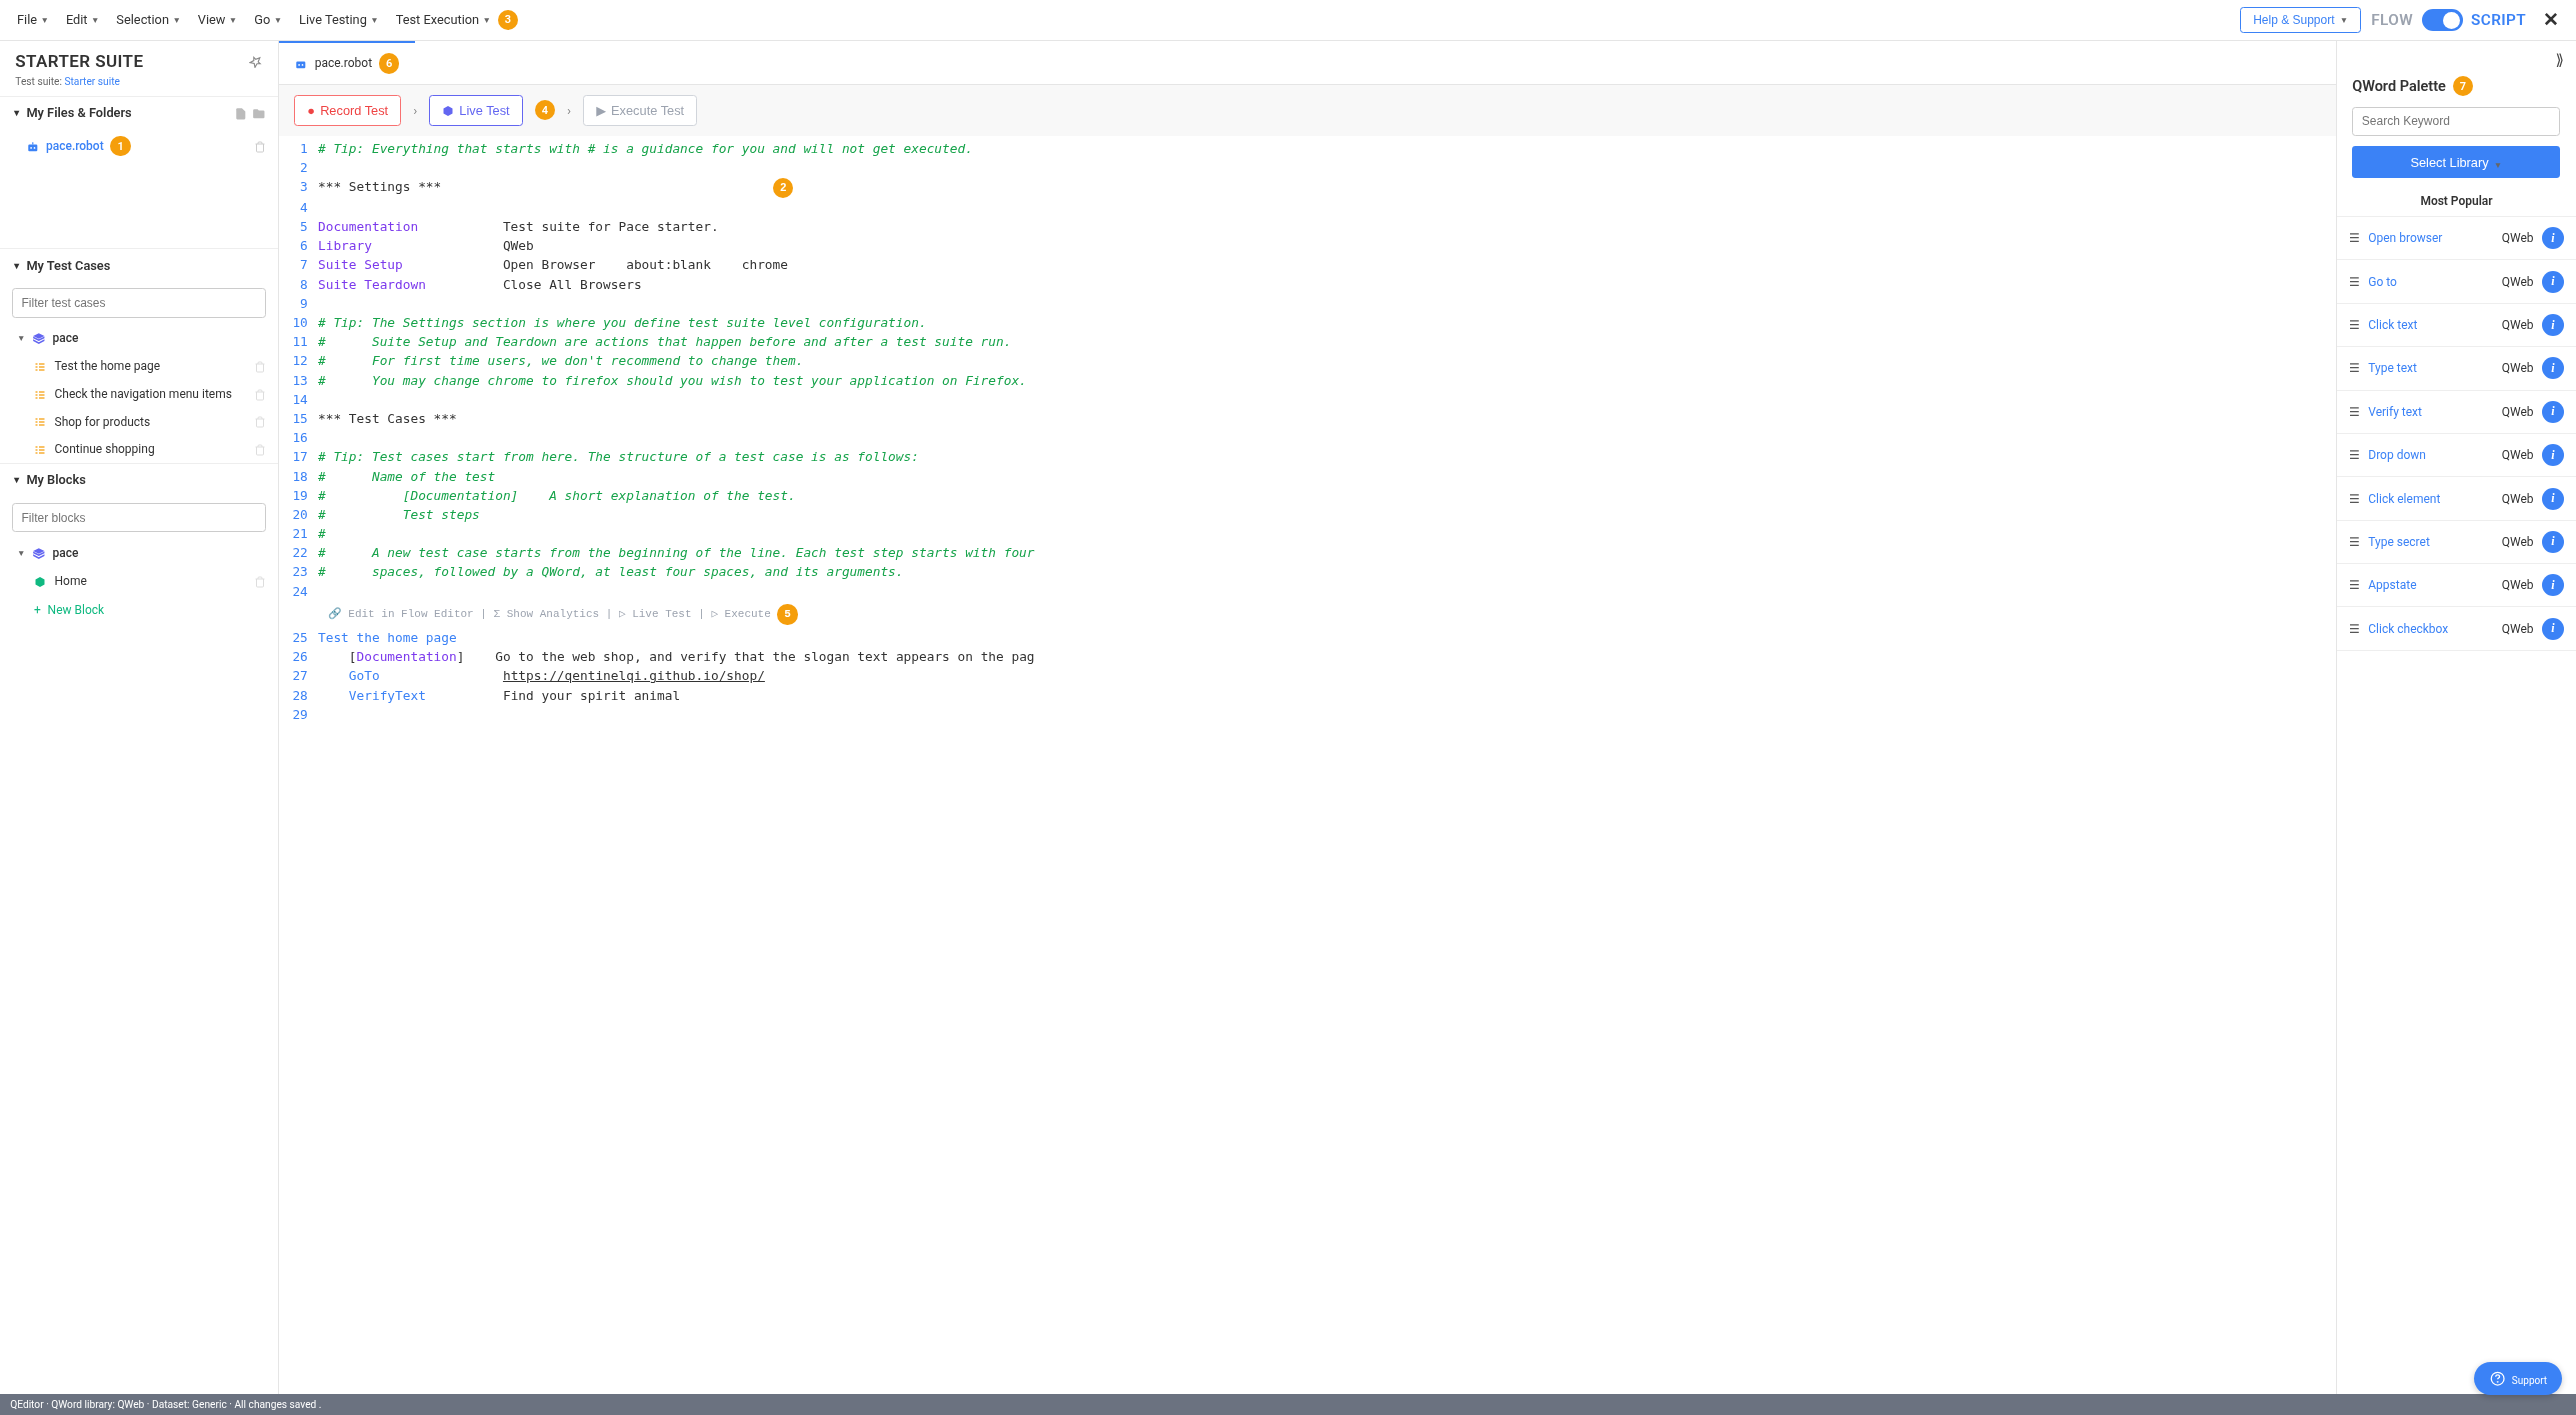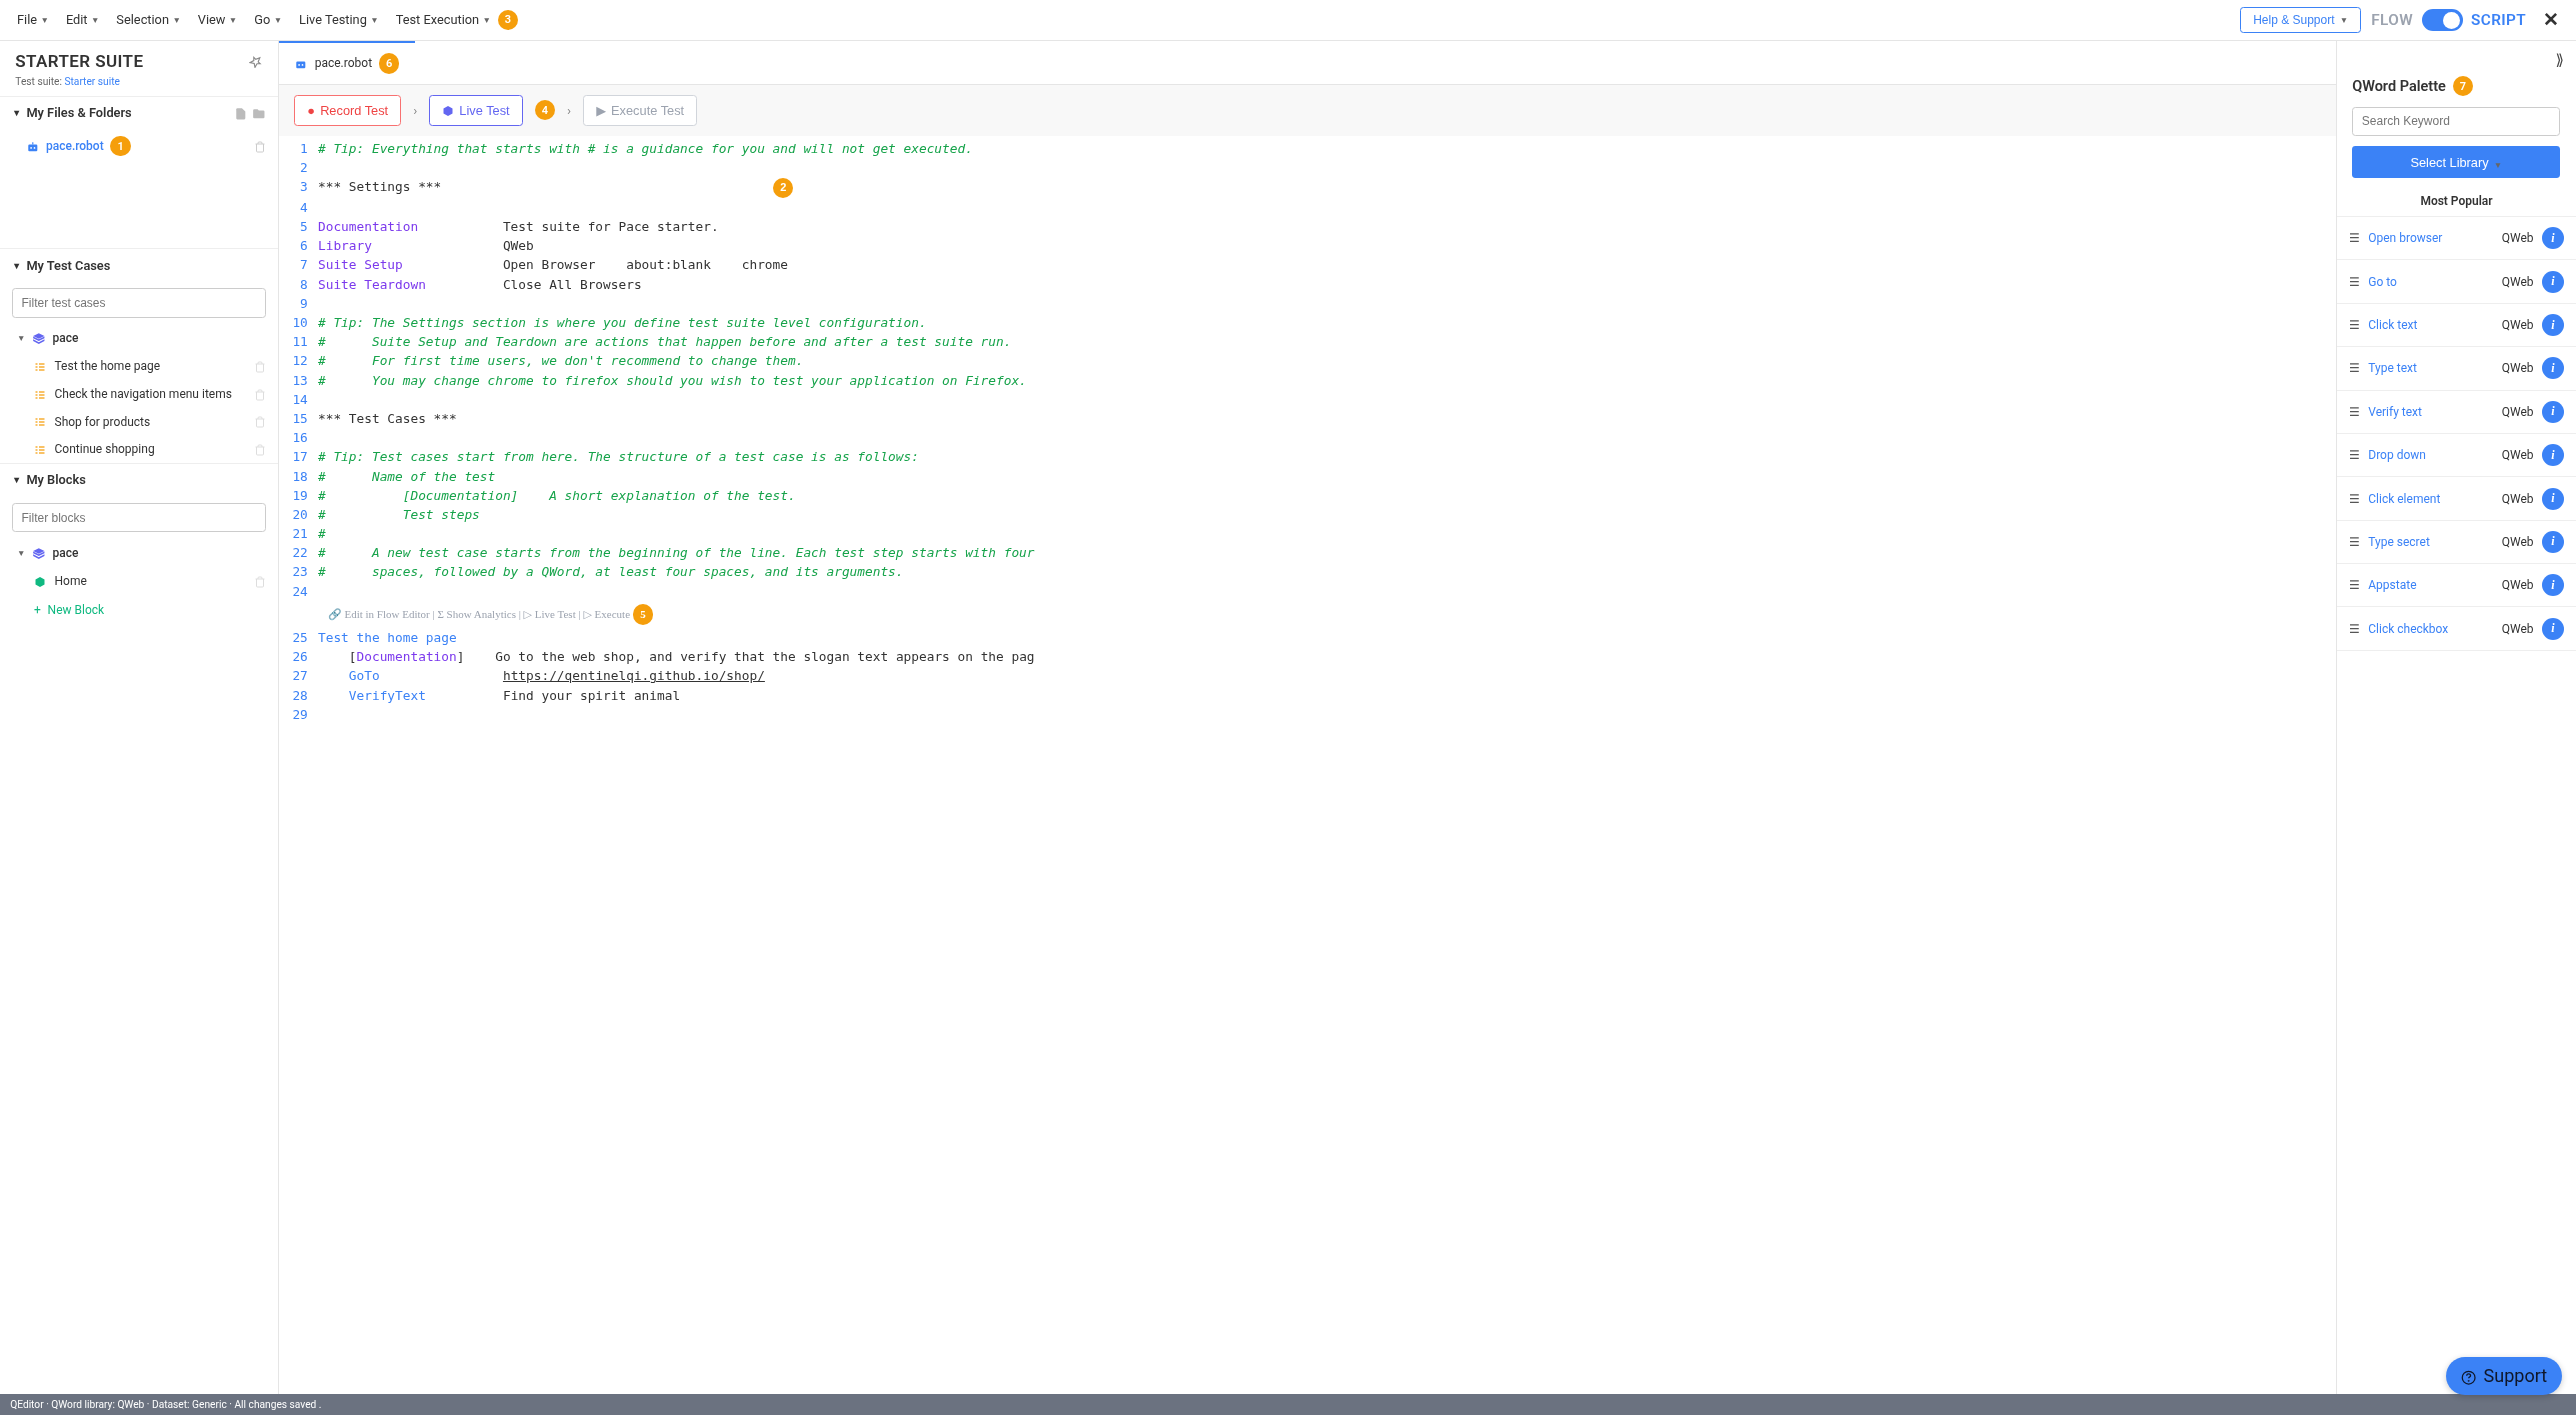--- a/index.html
+++ b/index.html
@@ -56,35 +56,35 @@
 .code-editor { flex: 1; overflow: auto; font-family: "Menlo", "Monaco", monospace; font-size: 12.8px; padding-top: 3.4px; }
 .code-line { display: flex; line-height: 1.5; }
 .line-num { width: 39px; text-align: right; padding-right: 10.2px; color: #3b82f6; user-select: none; flex-shrink: 0; }
 .line-content { white-space: pre; flex: 1; }
 .comment { color: #16a34a; font-style: italic; }
 .section-mark { color: #333; font-weight: normal; }
 .keyword { color: #7c3aed; }
 .keyword2 { color: #3b82f6; }
 .bracket { color: #333; }
 .link-txt { text-decoration: underline; }
-.inline-actions { padding: 3.4px 0 3.4px 49px; font-size: 11px; color: #9ca3af; font-family: Liberation Serif, serif; }
+.inline-actions { padding: 3.4px 0 3.4px 49px; font-size: 11px; color: #9ca3af; font-family: Liberation Mono, monospace; }
 .palette { width: 239px; display: flex; flex-direction: column; overflow: hidden; }
 .palette-collapse { font-size: 15.3px; cursor: pointer; color: #444; margin-left: auto; padding: 10.2px 12px 0; }
 .palette-title { font-size: 14.5px; font-weight: 600; display: flex; align-items: center; gap: 6.8px; padding: 6.8px 15.3px 10.2px; }
 .palette-search { margin: 0 15.3px 10.2px; padding: 6.8px 8.5px; border: 0.9px solid #ccc; border-radius: 3.4px; width: calc(100% - 31px); font-size: 12px; }
 .select-lib { margin: 0 15.3px 10.2px; padding: 8.5px; background: #3b82f6; color: #fff; border: none; border-radius: 3.4px; width: calc(100% - 31px); cursor: pointer; font-size: 12.8px; display: flex; align-items: flex-end; justify-content: center; gap: 5.1px; }
 .most-pop { text-align: center; font-weight: 600; padding: 5.1px 0 8.5px; }
 .qword-list { flex: 1; overflow-y: auto; border-top: 0.9px solid #eee; }
 .qword-row { display: flex; align-items: center; padding: 10.2px 12px; border-bottom: 0.9px solid #eee; gap: 8.5px; }
 .drag-handle { color: #555; cursor: grab; }
 .qword-name { color: #3b82f6; flex: 1; cursor: pointer; }
 .qword-lib { color: #333; font-size: 12px; }
 .info-badge { width: 22px; height: 22px; background: #3b82f6; color: #fff; border-radius: 50%; display: flex; align-items: center; justify-content: center; font-weight: bold; font-style: italic; font-family: serif; cursor: pointer; font-size: 12px; }
 .status-bar { background: #6b7280; color: #fff; padding: 5.1px 10.2px; font-size: 10.2px; }
-.support-float { position: fixed; bottom: 20.4px; right: 13.6px; background: #3b82f6; color: #0f172a; padding: 8.5px 15.3px; border-radius: 19px; display: flex; align-items: flex-start; gap: 6.8px; cursor: pointer; font-size: 18px; box-shadow: 0 1.7px 6.8px rgba(0,0,0,0.2); }
+.support-float { position: fixed; bottom: 20.4px; right: 13.6px; background: #3b82f6; color: #ffffff; padding: 8.5px 15.3px; border-radius: 19px; display: flex; align-items: flex-end; gap: 6.8px; cursor: pointer; font-size: 10px; box-shadow: 0 1.7px 6.8px rgba(0,0,0,0.2); }
 .num-badge { width: 20.4px; height: 20.4px; background: #f59e0b; color: #fff; border-radius: 50%; display: inline-flex; align-items: center; justify-content: center; font-size: 11px; font-weight: 600; }
 .spacer { flex: 1; }
 .files-block { min-height: 119px; }
 svg { display: inline-block; vertical-align: middle; }
 </style>
 </head>
 <body>
 
 <div class="app">
   <div class="menubar">

